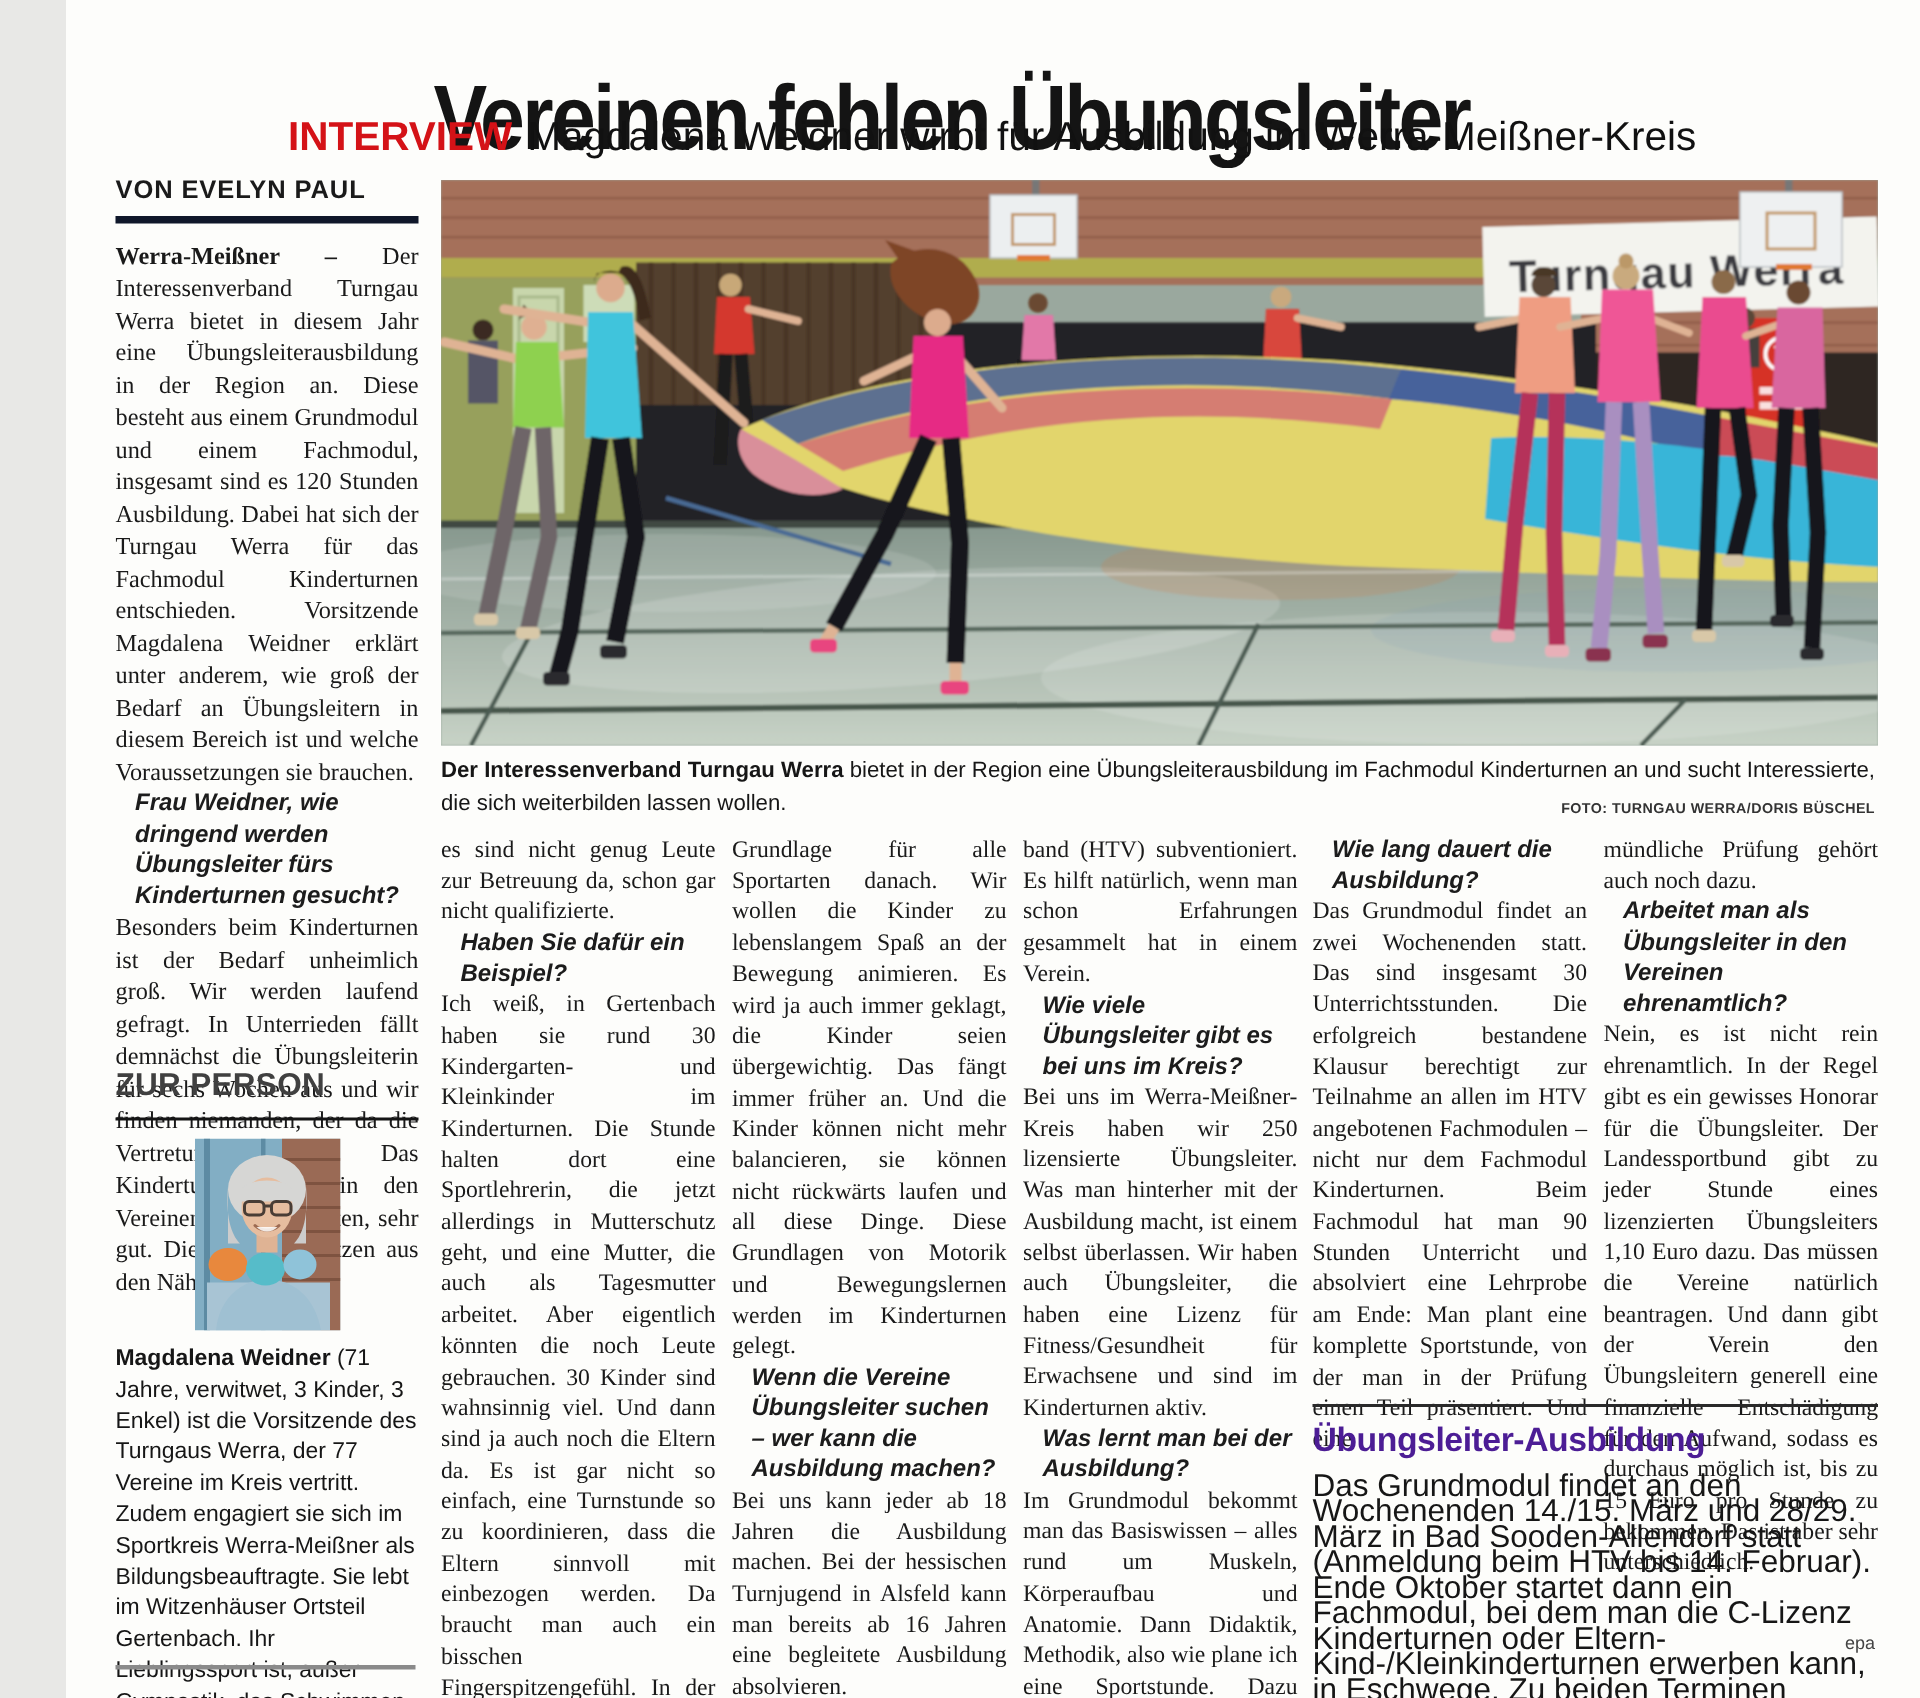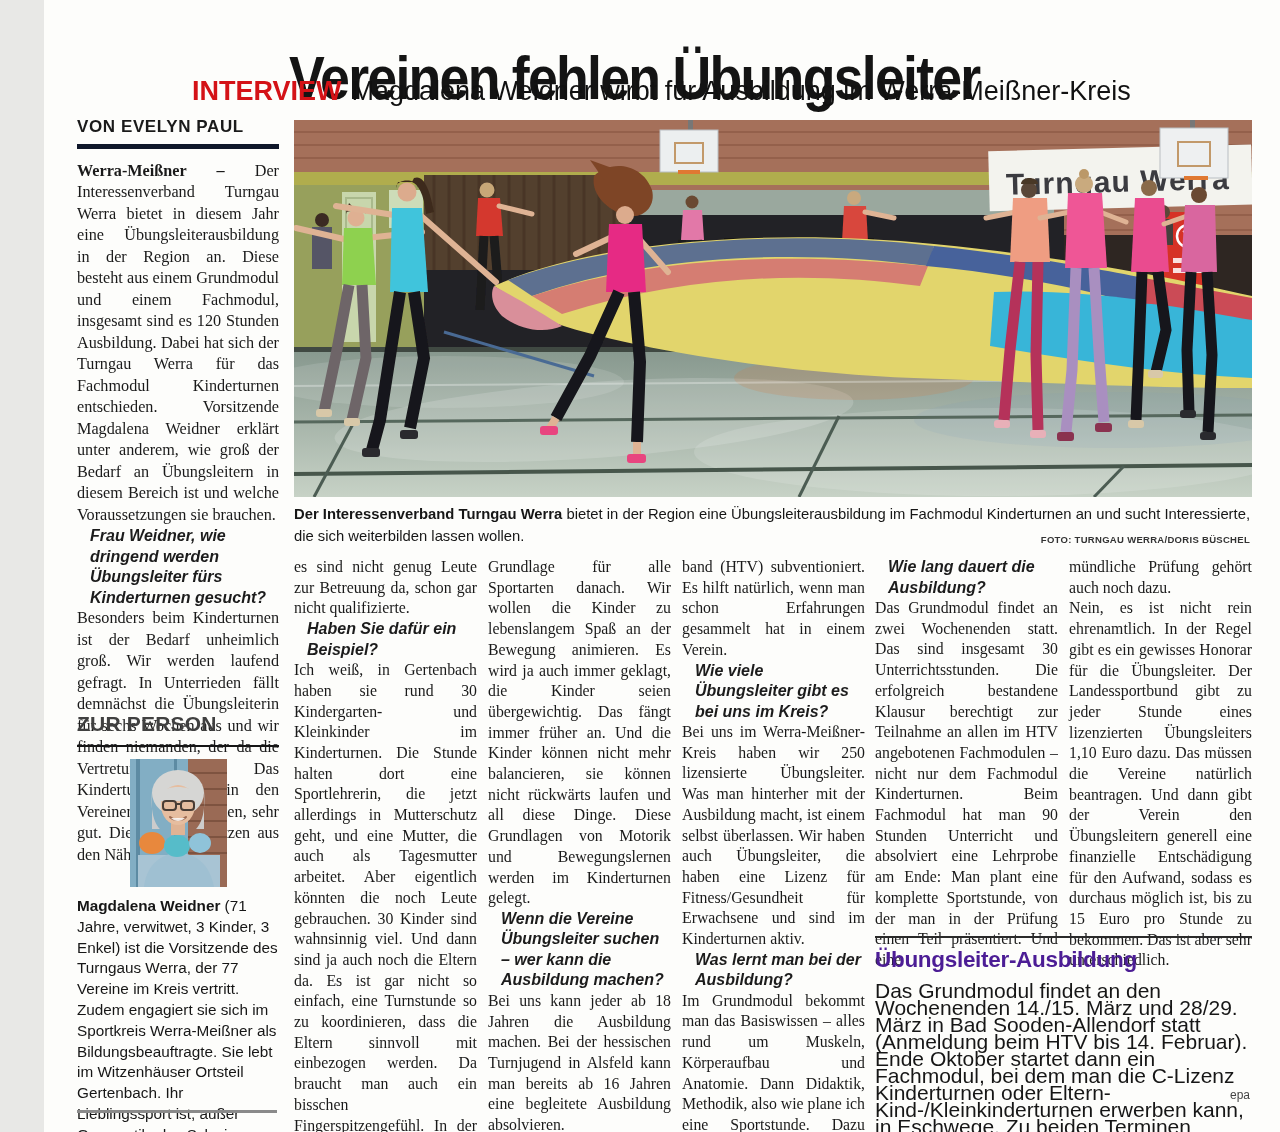--- a/index.html
+++ b/index.html
@@ -335,20 +335,21 @@
     <p>Bei uns im Werra-Meißner-Kreis haben wir 250 lizensierte Übungsleiter. Was man hinterher mit der Ausbildung macht, ist einem selbst überlassen. Wir haben auch Übungsleiter, die haben eine Lizenz für Fitness/Gesundheit für Erwachsene und sind im Kinderturnen aktiv.</p>
     <p class="q">Was lernt man bei der Ausbildung?</p>
     <p>Im Grundmodul bekommt man das Basiswissen – alles rund um Muskeln, Körperaufbau und Anatomie. Dann Didaktik, Methodik, also wie plane ich eine Sportstunde. Dazu kommt Trainingslehre: Wie kann ich effektiv trainieren, sodass man besser wird? In Richtung Kinderturnen kommen Themen wie Aufsichtspflicht, Kindeswohl, aber auch Versicherungsfragen dran. Im Fachmodul geht</p>
   </div>
   <div class="col c5">
     <p class="q">Wie lang dauert die Ausbildung?</p>
     <p>Das Grundmodul findet an zwei Wochenenden statt. Das sind insgesamt 30 Unterrichtsstunden. Die erfolgreich bestandene Klausur berechtigt zur Teilnahme an allen im HTV angebotenen Fachmodulen – nicht nur dem Fachmodul Kinderturnen. Beim Fachmodul hat man 90 Stunden Unterricht und absolviert eine Lehrprobe am Ende: Man plant eine komplette Sportstunde, von der man in der Prüfung einen Teil präsentiert. Und eine</p>
   </div>
   <div class="col c6">
     <p>mündliche Prüfung gehört auch noch dazu.</p>
+    <p class="q">Arbeitet man als Übungsleiter in den Vereinen ehrenamtlich?</p>
     <p>Nein, es ist nicht rein ehrenamtlich. In der Regel gibt es ein gewisses Honorar für die Übungsleiter. Der Landessportbund gibt zu jeder Stunde eines lizenzierten Übungsleiters 1,10 Euro dazu. Das müssen die Vereine natürlich beantragen. Und dann gibt der Verein den Übungsleitern generell eine finanzielle Entschädigung für den Aufwand, sodass es durchaus möglich ist, bis zu 15 Euro pro Stunde zu bekommen. Das ist aber sehr unterschiedlich.</p>
   </div>
 
   <div class="infobox">
     <div class="ib-title">Übungsleiter-Ausbildung</div>
     <p class="ib-text"><span>Das Grundmodul findet an den Wochenenden 14./15. März und 28/29. März in Bad Sooden-Allendorf statt (Anmeldung beim HTV bis 14. Februar). Ende Oktober startet dann ein Fachmodul, bei dem man die C-Lizenz Kinderturnen oder Eltern-Kind-/Kleinkinderturnen erwerben kann, in Eschwege. Zu beiden Terminen werden noch Teilnehmer gesucht. Infos unter </span><span class="ib-link">turngau-werra.de</span></p>
     <span class="ib-sig">epa</span>
 
   </div>
 

